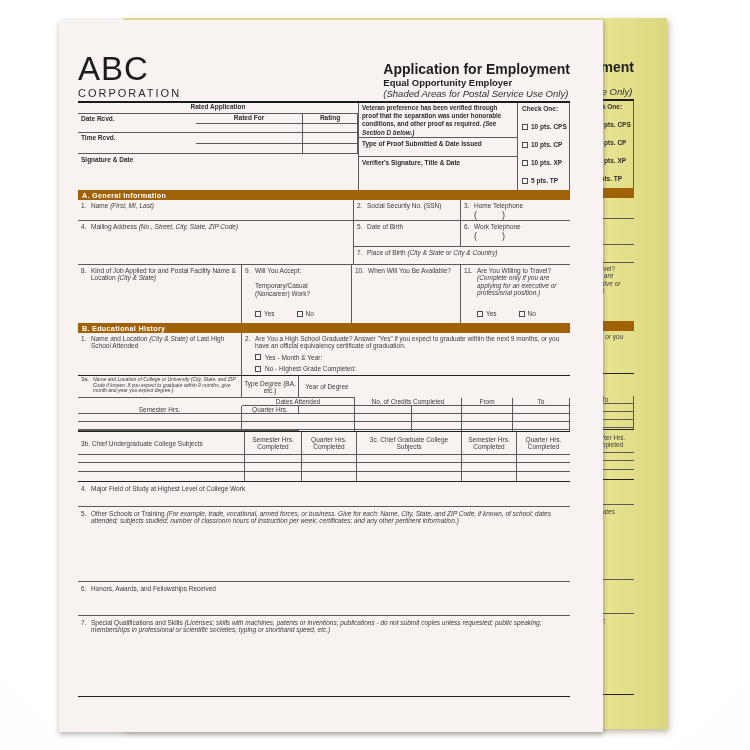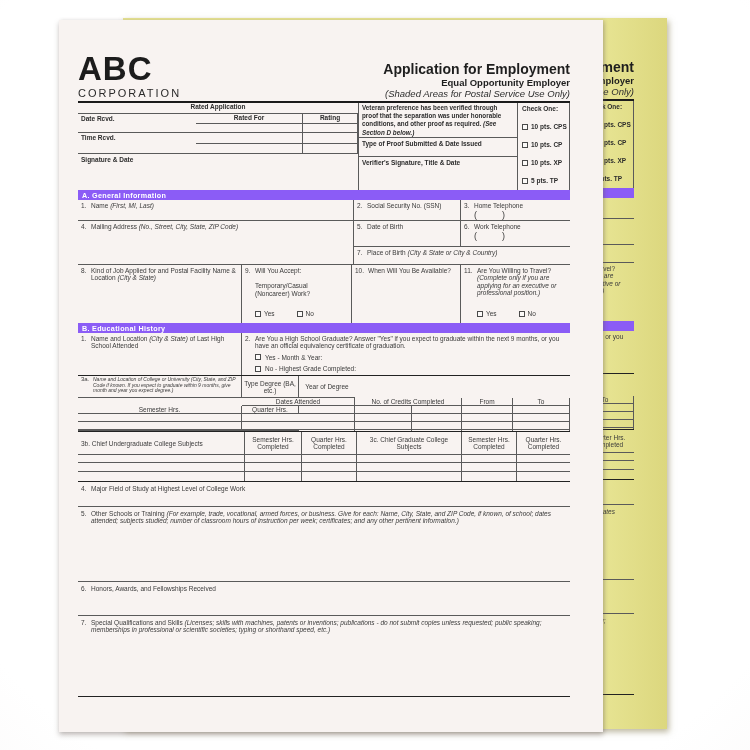--- a/index.html
+++ b/index.html
@@ -12,23 +12,23 @@
   .sheet--yellow { left:123px; top:18px; width:544px; height:711px; z-index:1;
       background:linear-gradient(to right,#e7e493 88%,#dcd77e 100%);
       box-shadow:2px 3px 6px rgba(125,115,70,.5); }
   .sheet--white { left:59px; top:20px; width:544px; height:712px; z-index:2;
       background:#f8f3f1; box-shadow:0 3px 5px rgba(105,95,90,.38), 2px 0 3px rgba(105,95,90,.18); }
 
   .form { position:absolute; inset:0; padding:26px 33px 0 19px; color:#3a3a3a; }
 
   
   .form-header { display:flex; justify-content:space-between; align-items:flex-end; height:53px; }
-  .logo-abc { font-size:33px; line-height:25px; font-weight:bold; letter-spacing:1px; color:#1c1c1c; }
+  .logo-abc { font-size:33px; line-height:25px; font-weight:normal; letter-spacing:1px; color:#1c1c1c; }
   .logo-corp { font-size:11px; letter-spacing:2px; color:#2a2a2a; margin-top:6px; }
-  .title-block { text-align:right; }
+  .title-block { text-align:left; }
   .t1 { font-size:14px; line-height:15px; font-weight:bold; color:#1e1e1e; }
   .t2 { font-size:9.5px; line-height:11px; font-weight:bold; color:#1e1e1e; }
   .t3 { font-size:9.5px; line-height:11px; font-style:italic; color:#2e2e2e; }
   .headrule { border-top:1.5px solid #1a1a1a; margin-top:2px; }
 
   
   .f6 { font-size:6.5px; line-height:7.5px; }
   .f5 { font-size:5px; line-height:5.6px; }
   .b  { font-weight:bold; color:#2c2c2c; }
   .it { font-style:italic; }
@@ -51,21 +51,21 @@
            grid-template-rows:11px 10px 9px 11px 10px 36px; }
   .vet { width:212px; border-left:1px solid #5a5a5a; border-right:1px solid #5a5a5a; display:flex; }
   .vet-left { width:159px; border-right:1px solid #5a5a5a; display:flex; flex-direction:column; }
   .vet-para { height:35px; border-bottom:1px solid #5a5a5a; padding:1px 3px; font-size:6.3px; line-height:8.2px; }
   .vet-type { height:19px; border-bottom:1px solid #5a5a5a; padding:1.5px 3px; }
   .vet-ver  { flex:1; padding:1.5px 3px; }
   .vet-right { flex:1; padding:2px 0 0 4px; }
   .vet-opt { display:flex; align-items:center; gap:3px; margin-top:10.5px; }
 
   
-  .secbar { height:10px; background:#8b5cf6; color:#fff; font-size:7.2px; font-weight:bold;
+  .secbar { height:10px; background:#a16207; color:#fff; font-size:7.2px; font-weight:bold;
             letter-spacing:.3px; display:flex; align-items:center; padding-left:4px; }
 
   
   .a-grid { display:grid; grid-template-columns:276px 107px 109px; grid-template-rows:21px 26px 17px;
             border-bottom:1px solid #5a5a5a; }
   .j-grid { display:grid; grid-template-columns:164px 110px 109px 109px; height:58px; }
   .jcell { display:flex; flex-direction:column; padding:1.5px 3px; }
   .push-bottom { margin-top:auto; padding-bottom:4px; }
 
   

